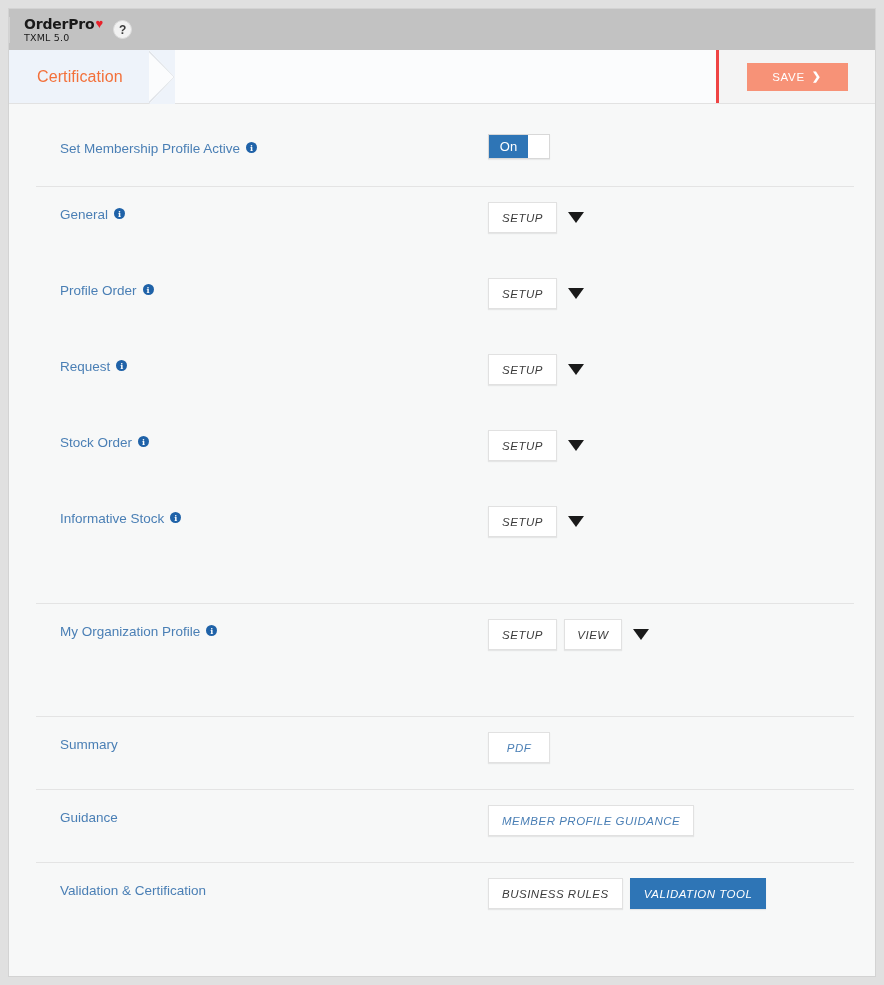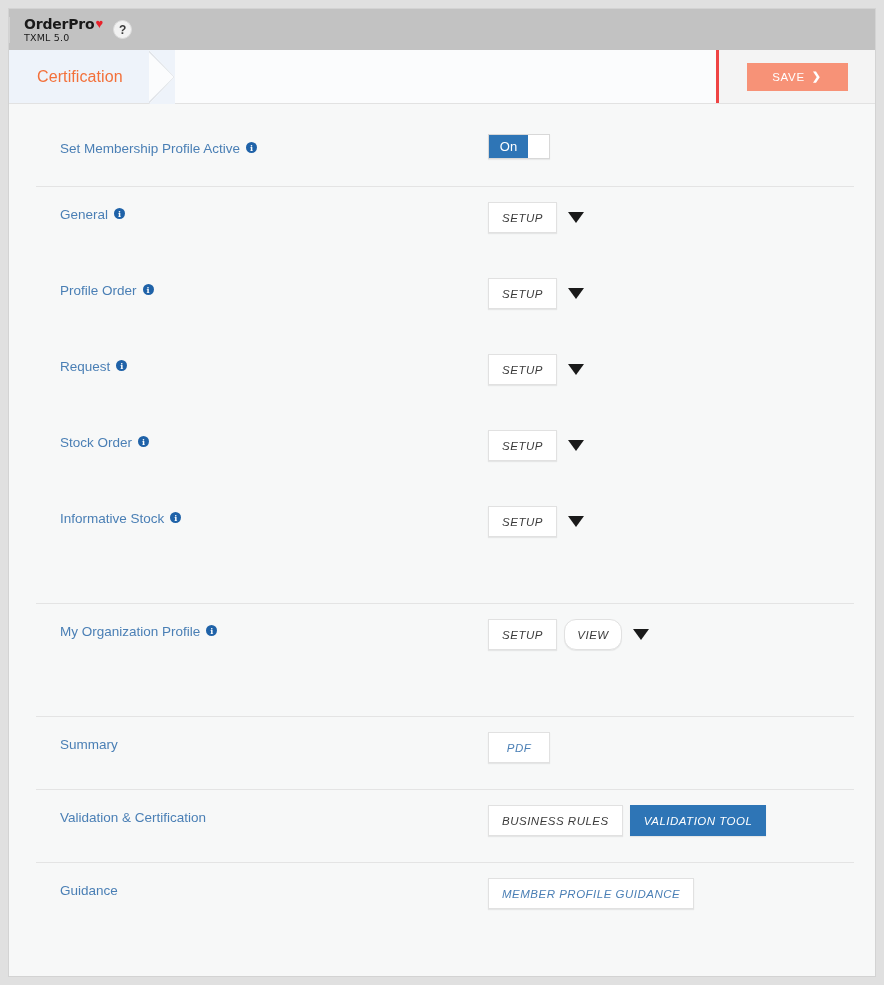--- a/index.html
+++ b/index.html
@@ -250,21 +250,21 @@
     white-space: nowrap;
     font-style: italic;
   }
   .btn.blue-text { color: #4a7fb5; }
   .btn.primary {
     background: #2e75b6;
     border-color: #2e75b6;
     color: #ffffff;
   }
   .btn.setup { width: 69px; padding: 0; }
-  .btn.view  { width: 58px; padding: 0; border-radius: 12px; }
+  .btn.view  { width: 58px; padding: 0; }
   .btn.pdf   { width: 62px; padding: 0; }
 
   .caret {
     width: 0; height: 0;
     border-left: 8px solid transparent;
     border-right: 8px solid transparent;
     border-top: 11px solid #1a1a1a;
     margin-left: 4px;
     cursor: pointer;
   }
@@ -418,32 +418,32 @@
         <div class="row-label">
           <span>Summary</span>
         </div>
         <div class="row-controls">
           <button class="btn pdf blue-text">PDF</button>
         </div>
       </div>
 
       <div class="row mid with-top-rule">
         <div class="row-label">
+          <span>Guidance</span>
+        </div>
+        <div class="row-controls">
+          <button class="btn blue-text">MEMBER PROFILE GUIDANCE</button>
+        </div>
+      </div>
+
+      <div class="row mid with-top-rule">
+        <div class="row-label">
           <span>Validation &amp; Certification</span>
         </div>
         <div class="row-controls">
           <button class="btn">BUSINESS RULES</button>
           <button class="btn primary">VALIDATION TOOL</button>
-        </div>
-      </div>
-
-      <div class="row mid with-top-rule">
-        <div class="row-label">
-          <span>Guidance</span>
-        </div>
-        <div class="row-controls">
-          <button class="btn blue-text">MEMBER PROFILE GUIDANCE</button>
         </div>
       </div>
 
     </div>
   </div>
 </div>
 
 </body></html>

